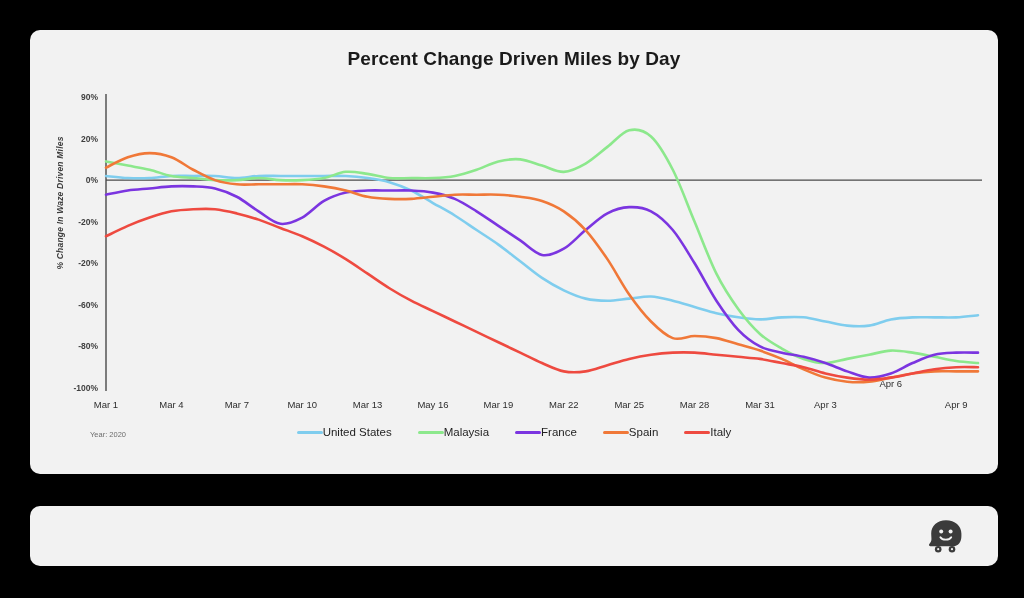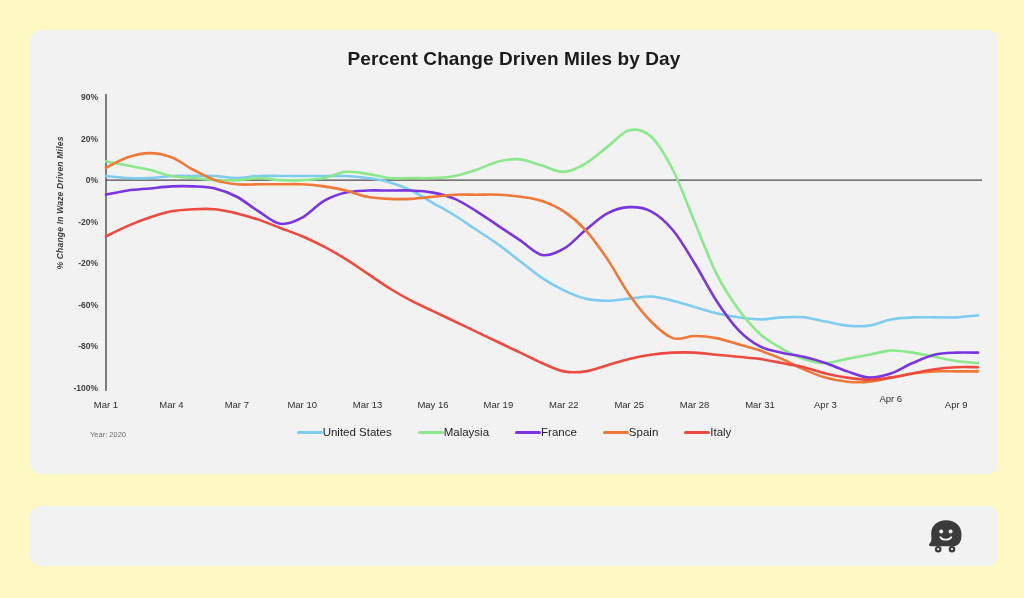--- a/index.html
+++ b/index.html
@@ -11,21 +11,21 @@
   body {
     width: 1024px;
     height: 598px;
     font-family: "Liberation Sans", sans-serif;
     overflow: hidden;
     position: relative;
   }
   .page {
     position: absolute;
     inset: 0;
-    background: #fef9c3;
+    background: #000000;
   }
   .chart-card {
     position: absolute;
     left: 30px;
     top: 30px;
     width: 968px;
     height: 444px;
     background: #f2f2f2;
     border-radius: 10px;
   }
@@ -168,21 +168,21 @@
           <div class="tick-x" style="left: 176.8px; top: 369px;">Mar 7</div>
           <div class="tick-x" style="left: 242.2px; top: 369px;">Mar 10</div>
           <div class="tick-x" style="left: 307.6px; top: 369px;">Mar 13</div>
           <div class="tick-x" style="left: 373px; top: 369px;">May 16</div>
           <div class="tick-x" style="left: 438.4px; top: 369px;">Mar 19</div>
           <div class="tick-x" style="left: 503.8px; top: 369px;">Mar 22</div>
           <div class="tick-x" style="left: 569.2px; top: 369px;">Mar 25</div>
           <div class="tick-x" style="left: 634.6px; top: 369px;">Mar 28</div>
           <div class="tick-x" style="left: 700px; top: 369px;">Mar 31</div>
           <div class="tick-x" style="left: 765.4px; top: 369px;">Apr 3</div>
-          <div class="tick-x" style="left: 830.8px; top: 363px;">Apr 6</div>
+          <div class="tick-x" style="left: 830.8px; top: 348px;">Apr 6</div>
           <div class="tick-x" style="left: 896.2px; top: 369px;">Apr 9</div>
         </div>
 
       <svg class="plot" viewBox="0 0 968 444" preserveAspectRatio="none">
         <g id="svg-axis">
             <line x1="76" y1="64" x2="76" y2="361" stroke="#4a4a4a" stroke-width="1.4"></line>
             <line x1="76" y1="150.14285714285714" x2="952" y2="150.14285714285714" stroke="#4a4a4a" stroke-width="1.3"></line>
           </g>
         <g id="svg-series">
             <path d="M 76.00 145.99 C 79.63 146.33, 90.53 147.72, 97.80 148.06 C 105.07 148.41, 112.33 148.41, 119.60 148.06 C 126.87 147.72, 134.13 146.33, 141.40 145.99 C 148.67 145.64, 155.93 145.99, 163.20 145.99 C 170.47 145.99, 177.73 145.64, 185.00 145.99 C 192.27 146.33, 199.53 148.06, 206.80 148.06 C 214.07 148.06, 221.33 146.33, 228.60 145.99 C 235.87 145.64, 243.13 145.99, 250.40 145.99 C 257.67 145.99, 264.93 145.99, 272.20 145.99 C 279.47 145.99, 286.73 145.99, 294.00 145.99 C 301.27 145.99, 308.53 145.64, 315.80 145.99 C 323.07 146.33, 330.33 147.03, 337.60 148.06 C 344.87 149.10, 352.13 150.14, 359.40 152.22 C 366.67 154.30, 373.93 157.07, 381.20 160.54 C 388.47 164.00, 395.73 168.85, 403.00 173.01 C 410.27 177.16, 417.53 180.97, 424.80 185.48 C 432.07 189.98, 439.33 195.18, 446.60 200.03 C 453.87 204.88, 461.13 209.38, 468.40 214.58 C 475.67 219.78, 482.93 225.66, 490.20 231.21 C 497.47 236.75, 504.73 242.99, 512.00 247.84 C 519.27 252.69, 526.53 256.84, 533.80 260.31 C 541.07 263.77, 548.33 266.89, 555.60 268.62 C 562.87 270.35, 570.13 270.70, 577.40 270.70 C 584.67 270.70, 591.93 269.31, 599.20 268.62 C 606.47 267.93, 613.73 266.20, 621.00 266.54 C 628.27 266.89, 635.53 268.97, 642.80 270.70 C 650.07 272.43, 657.33 274.86, 664.60 276.94 C 671.87 279.01, 679.13 281.44, 686.40 283.17 C 693.67 284.90, 700.93 286.29, 708.20 287.33 C 715.47 288.37, 722.73 289.41, 730.00 289.41 C 737.27 289.41, 744.53 287.68, 751.80 287.33 C 759.07 286.98, 766.33 286.64, 773.60 287.33 C 780.87 288.02, 788.13 290.10, 795.40 291.49 C 802.67 292.87, 809.93 294.95, 817.20 295.64 C 824.47 296.34, 831.73 296.68, 839.00 295.64 C 846.27 294.60, 853.53 290.79, 860.80 289.41 C 868.07 288.02, 875.33 287.68, 882.60 287.33 C 889.87 286.98, 897.13 287.33, 904.40 287.33 C 911.67 287.33, 918.93 287.68, 926.20 287.33 C 933.47 286.98, 944.37 285.60, 948.00 285.25" fill="none" stroke="#7fcdee" stroke-width="2.6" stroke-linecap="round" stroke-linejoin="round"></path>

